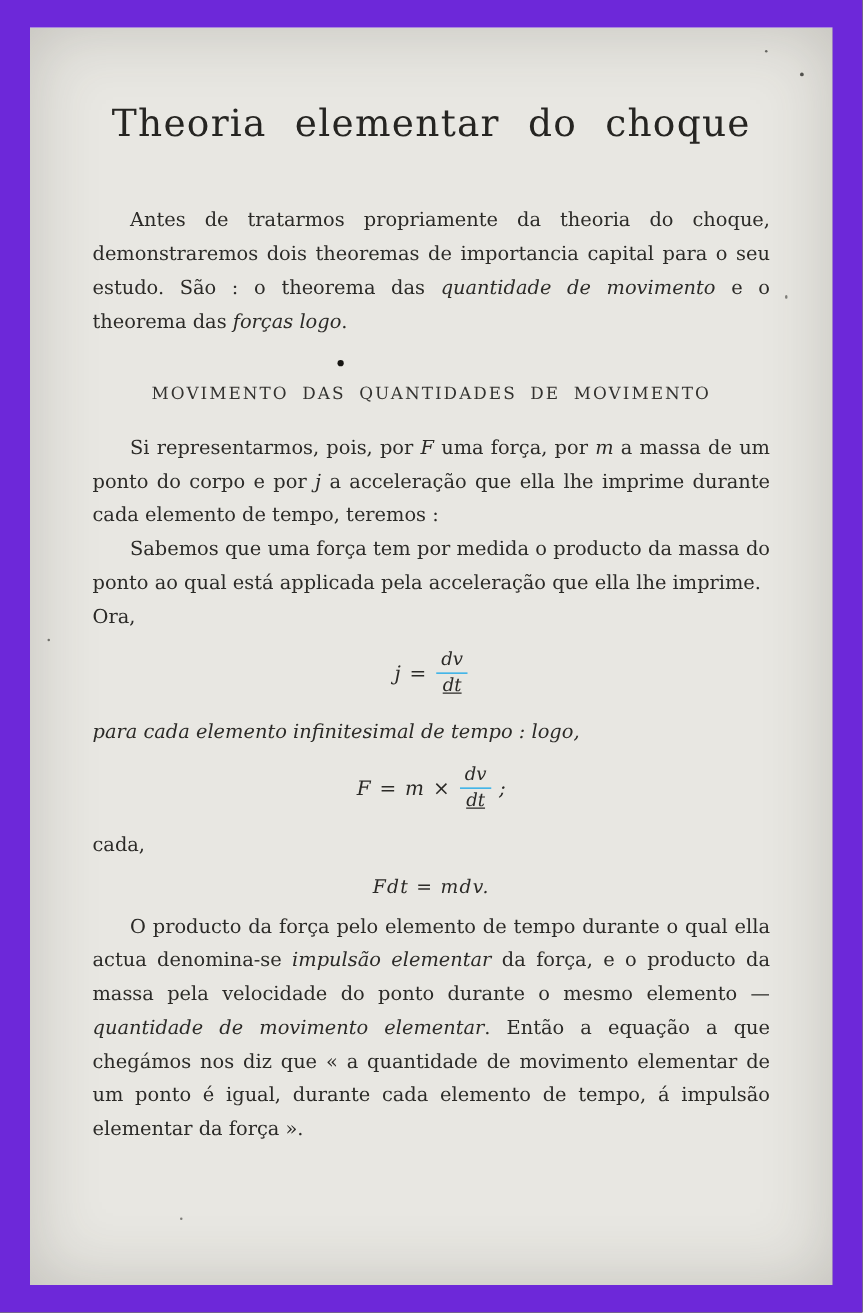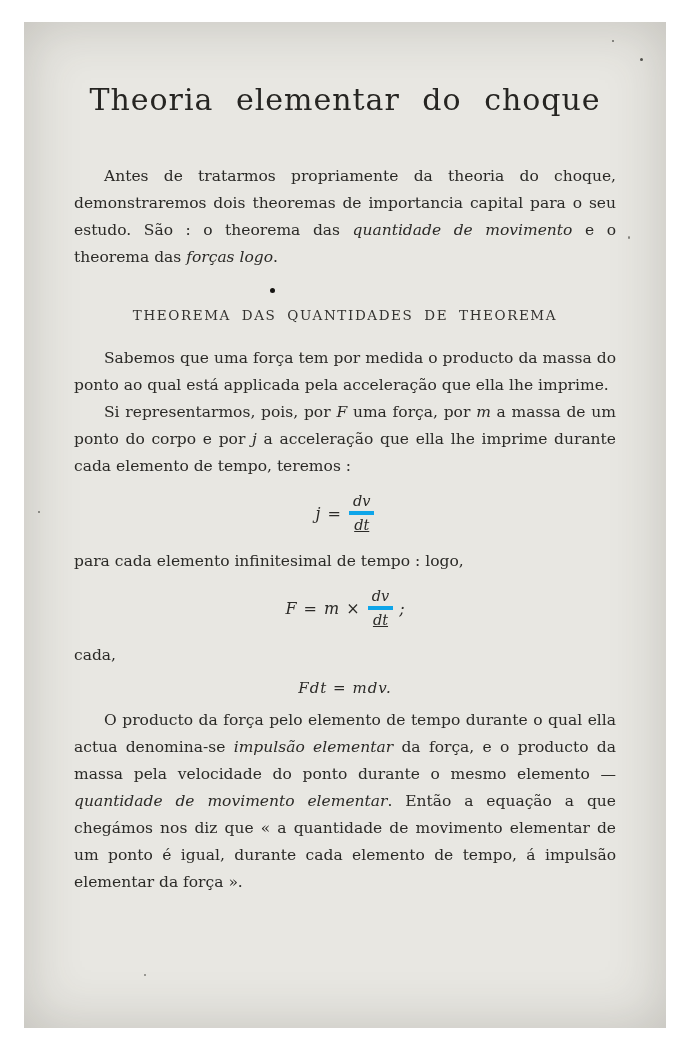--- a/index.html
+++ b/index.html
@@ -5,21 +5,21 @@
   html,body{margin:0;padding:0;}
   body{
     width:690px;height:1050px;
     background:#060606;
     font-family:"DejaVu Serif","Liberation Serif",serif;
     overflow:hidden;
   }
   .scan{
     position:relative;
     width:690px;height:1050px;
-    background:#ffffff;
+    background:#6d28d9;
     padding:22px 24px;
     box-sizing:border-box;
   }
   .page{
     position:relative;
     width:100%;height:100%;
     background:#e8e7e2;
     box-shadow: inset 0 0 55px rgba(60,55,45,0.22);
     color:#2b2a27;
     box-sizing:border-box;
@@ -70,51 +70,52 @@
   .math{letter-spacing:1px;}
   .frac{
     display:inline-flex;
     flex-direction:column;
     align-items:center;
     vertical-align:middle;
     margin-left:7px;
     font-size:14.5px;
     line-height:1.25;
   }
-  .frac .num{border-bottom:4px solid #0ea5e9;padding:0 4px 1px 4px;}
+  .frac .num{border-bottom:1px solid #0ea5e9;padding:0 4px 1px 4px;}
   .frac .den{padding-top:1px;text-decoration:underline;}
   .eq-tail{margin-left:6px;}
   .p5{margin-top:10px;}
-  .p4line{margin-top:2px;}
+  .p4line{margin-top:2px;font-style:italic;}
   
   .speck{position:absolute;border-radius:50%;background:#161512;}
   .s1{width:5px;height:5px;left:246px;top:266px;}
   .s2{width:3px;height:3px;left:616px;top:36px;opacity:.7;}
   .s3{width:2px;height:2px;left:588px;top:18px;opacity:.6;}
   .s4{width:2px;height:2px;left:14px;top:489px;opacity:.55;}
   .s5{width:2px;height:3px;left:604px;top:214px;opacity:.5;}
   .s6{width:2px;height:2px;left:120px;top:952px;opacity:.5;}
 </style>
 </head>
 <body>
 
 <div class="scan">
   <div class="page">
 
     <h1 class="title">Theoria elementar do choque</h1>
 
     <p class="para indent intro"><span>Antes de tratarmos propriamente da theoria do choque, demonstraremos dois theoremas de importancia capital para o seu estudo. São : o theorema das </span><em>quantidade de movimento</em><span> e o theorema das </span><em>forças logo</em><span>.</span></p>
 
-    <h2 class="heading">THEOREMA DAS QUANTIDADES DE THEOREMA</h2>
+    <h2 class="heading">MOVIMENTO DAS QUANTIDADES DE MOVIMENTO</h2>
+
+    <p class="para indent"><span>Si representarmos, pois, por </span><em class="var">F</em><span> uma força, por </span><em class="var">m</em><span> a massa de um ponto do corpo e por </span><em class="var">j</em><span> a acceleração que ella lhe imprime durante cada elemento de tempo, teremos :</span></p>
 
     <p class="para indent">Sabemos que uma força tem por medida o producto da massa do ponto ao qual está applicada pela acceleração que ella lhe imprime.</p>
 
-    <p class="para indent"><span>Si representarmos, pois, por </span><em class="var">F</em><span> uma força, por </span><em class="var">m</em><span> a massa de um ponto do corpo e por </span><em class="var">j</em><span> a acceleração que ella lhe imprime durante cada elemento de tempo, teremos :</span></p>
 
-
+    <p class="lead-word">Ora,</p>
 
     <div class="equation eq2">
       <span class="math">j =</span>
       <span class="frac">
         <span class="num">dv</span>
         <span class="den">dt</span>
       </span>
     </div>
 
     <p class="para p4line">para cada elemento infinitesimal de tempo : logo,</p>

